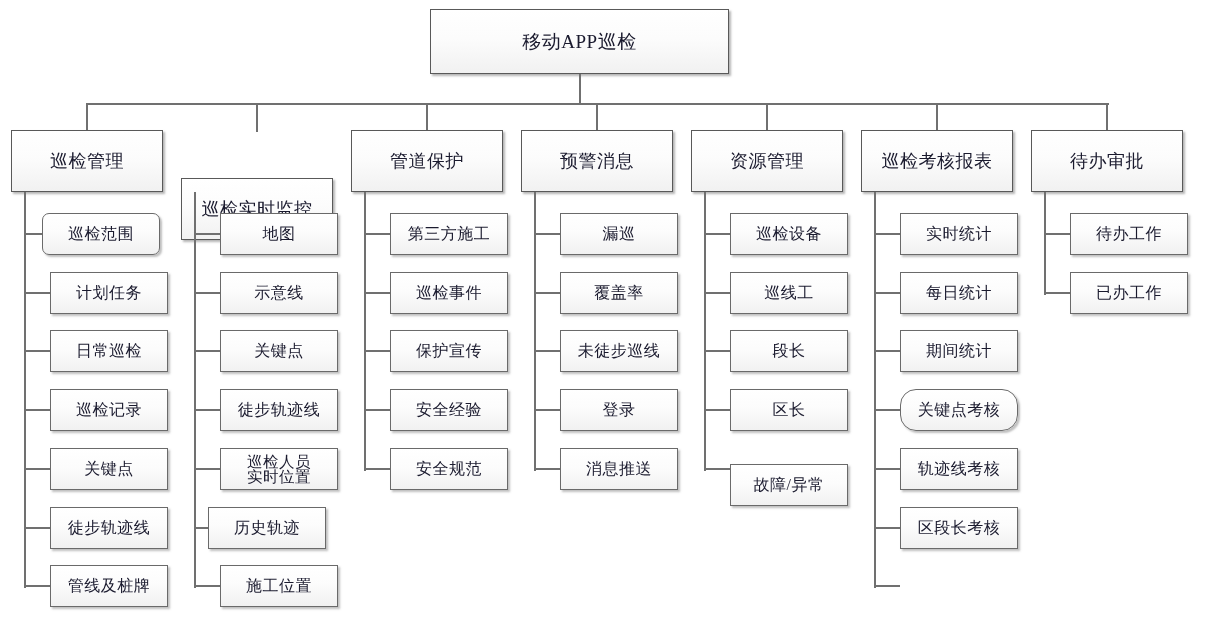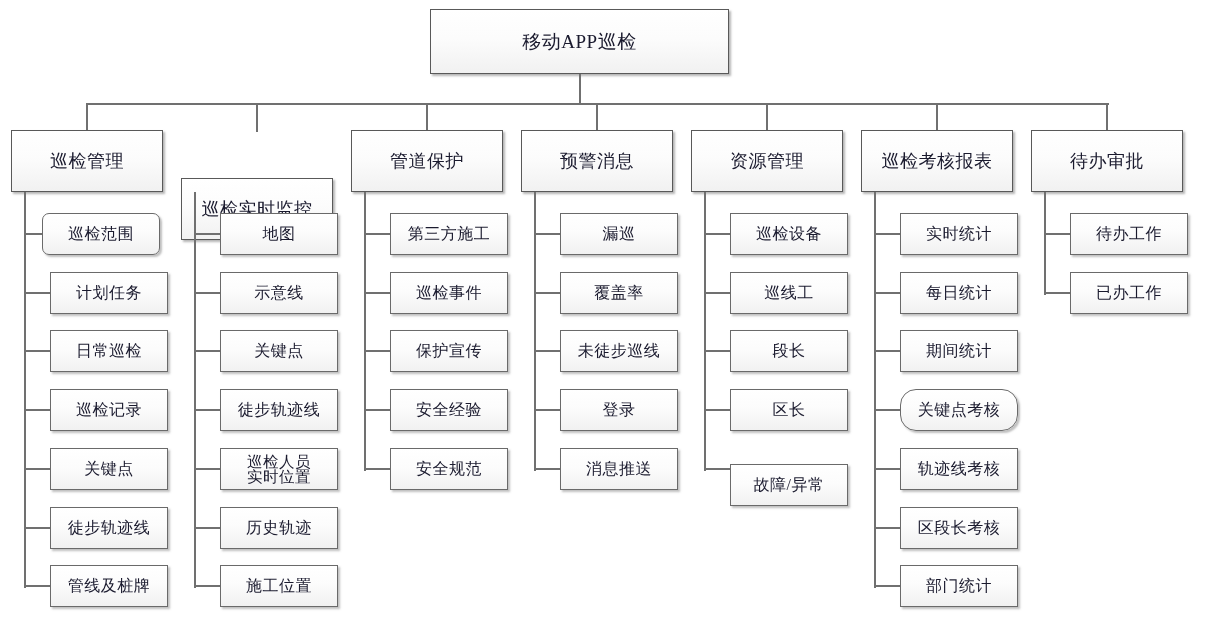--- a/index.html
+++ b/index.html
@@ -93,21 +93,21 @@
     <div class="line h" style="left: 194px; top: 292px; width: 26px;"></div>
     <div class="node leaf" style="left: 220px; top: 272px; width: 118px; height: 42px;">示意线</div>
     <div class="line h" style="left: 194px; top: 350px; width: 26px;"></div>
     <div class="node leaf" style="left: 220px; top: 330px; width: 118px; height: 42px;">关键点</div>
     <div class="line h" style="left: 194px; top: 409px; width: 26px;"></div>
     <div class="node leaf" style="left: 220px; top: 389px; width: 118px; height: 42px;">徒步轨迹线</div>
     <div class="line h" style="left: 194px; top: 468px; width: 26px;"></div>
     <div class="node leaf two-line" style="left: 220px; top: 448px; width: 118px; height: 42px;">巡检人员
 实时位置</div>
     <div class="line h" style="left: 194px; top: 527px; width: 26px;"></div>
-    <div class="node leaf" style="left: 220px; top: 507px; width: 118px; height: 42px;">历史轨迹</div>
+    <div class="node leaf" style="left: 208px; top: 507px; width: 118px; height: 42px;">历史轨迹</div>
     <div class="line h" style="left: 194px; top: 585px; width: 26px;"></div>
     <div class="node leaf" style="left: 220px; top: 565px; width: 118px; height: 42px;">施工位置</div>
     <div class="line v" style="left: 426px; top: 103px; height: 29px;"></div>
     <div class="node level1" style="left: 351px; top: 130px; width: 152px; height: 62px;">管道保护</div>
     <div class="line v" style="left: 364px; top: 192px; height: 279px;"></div>
     <div class="line h" style="left: 364px; top: 233px; width: 26px;"></div>
     <div class="node leaf" style="left: 390px; top: 213px; width: 118px; height: 42px;">第三方施工</div>
     <div class="line h" style="left: 364px; top: 292px; width: 26px;"></div>
     <div class="node leaf" style="left: 390px; top: 272px; width: 118px; height: 42px;">巡检事件</div>
     <div class="line h" style="left: 364px; top: 350px; width: 26px;"></div>
@@ -151,21 +151,20 @@
     <div class="node leaf" style="left: 900px; top: 272px; width: 118px; height: 42px;">每日统计</div>
     <div class="line h" style="left: 874px; top: 350px; width: 26px;"></div>
     <div class="node leaf" style="left: 900px; top: 330px; width: 118px; height: 42px;">期间统计</div>
     <div class="line h" style="left: 874px; top: 409px; width: 26px;"></div>
     <div class="node leaf" style="left: 900px; top: 389px; width: 118px; height: 42px; border-radius: 16px;">关键点考核</div>
     <div class="line h" style="left: 874px; top: 468px; width: 26px;"></div>
     <div class="node leaf" style="left: 900px; top: 448px; width: 118px; height: 42px;">轨迹线考核</div>
     <div class="line h" style="left: 874px; top: 527px; width: 26px;"></div>
     <div class="node leaf" style="left: 900px; top: 507px; width: 118px; height: 42px;">区段长考核</div>
     <div class="line h" style="left: 874px; top: 585px; width: 26px;"></div>
-    <div class="node leaf" style="left: 900px; top: 565px; width: 118px; height: 42px;">部门统计</div>
     <div class="line v" style="left: 1106px; top: 103px; height: 29px;"></div>
     <div class="node level1" style="left: 1031px; top: 130px; width: 152px; height: 62px;">待办审批</div>
     <div class="line v" style="left: 1044px; top: 192px; height: 103px;"></div>
     <div class="line h" style="left: 1044px; top: 233px; width: 26px;"></div>
     <div class="node leaf" style="left: 1070px; top: 213px; width: 118px; height: 42px;">待办工作</div>
     <div class="line h" style="left: 1044px; top: 292px; width: 26px;"></div>
     <div class="node leaf" style="left: 1070px; top: 272px; width: 118px; height: 42px;">已办工作</div>
   </div>
 
 </body></html>

